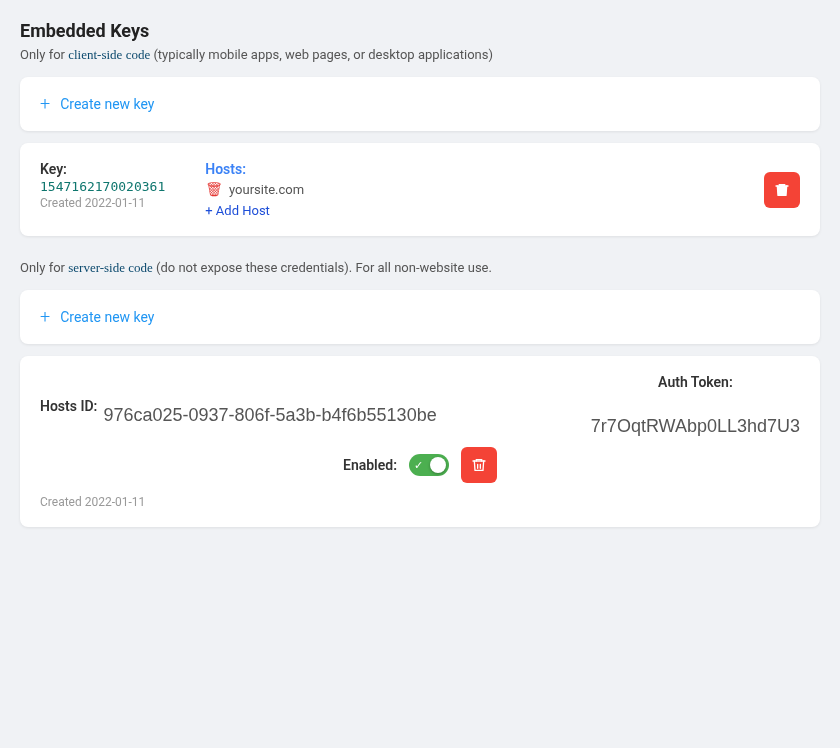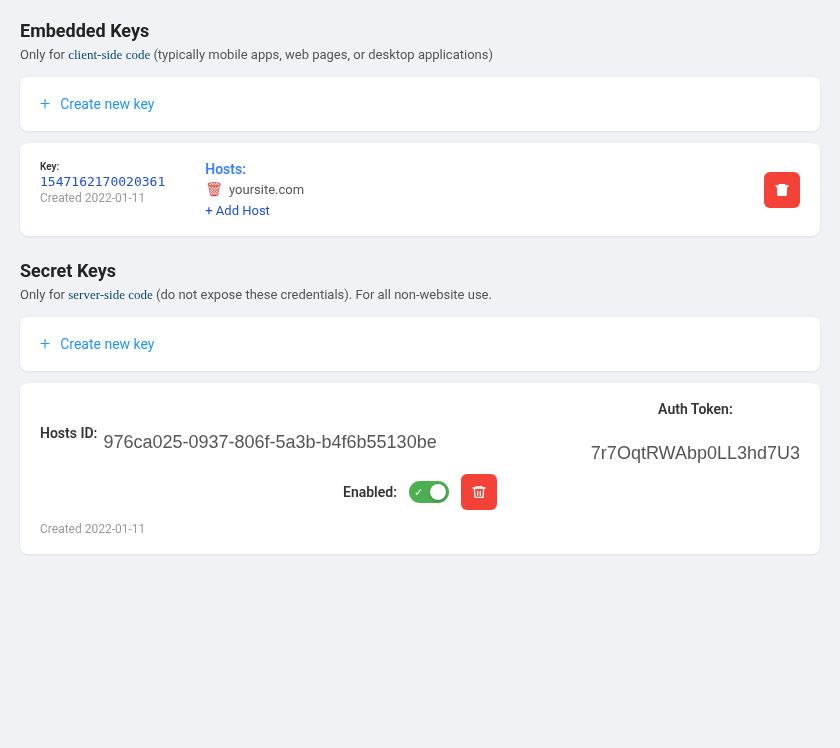--- a/index.html
+++ b/index.html
@@ -73,26 +73,26 @@
 
     .key-block {
       display: flex;
       flex-direction: column;
       gap: 2px;
     }
 
     .key-label {
       font-weight: 600;
       color: #333;
-      font-size: 10px;
+      font-size: 14px;
     }
 
     .key-value {
       font-size: 13px;
-      color: #1d4ed8;
+      color: #0f766e;
       font-family: monospace;
     }
 
     .key-created {
       font-size: 12px;
       color: #999;
     }
 
     .hosts-block {
       display: flex;
@@ -267,21 +267,20 @@
         <path d="M3 6h18" stroke="white" stroke-width="2" fill="none" stroke-linecap="round"></path>
         <path d="M8 6V4h8v2" stroke="white" stroke-width="2" fill="none" stroke-linecap="round"></path>
         <path d="M19 6l-1 14H6L5 6" stroke="white" stroke-width="2" fill="none" stroke-linecap="round" stroke-linejoin="round"></path>
         <path d="M10 11v6M14 11v6" stroke="white" stroke-width="2" fill="none" stroke-linecap="round"></path>
       </svg>
     </button>
   </div>
 </div>
 
 <div class="section-gap">
-  <h2 class="section-title">Secret Keys</h2>
   <p class="section-desc">
     <span>Only for </span><a>server-side code</a><span> (do not expose these credentials). For all non-website use.</span>
   </p>
 
   <div class="card">
     <div class="create-new-key-row">
       <span class="plus-icon">+</span>
       <span class="create-new-key-label">Create new key</span>
     </div>
   </div>

